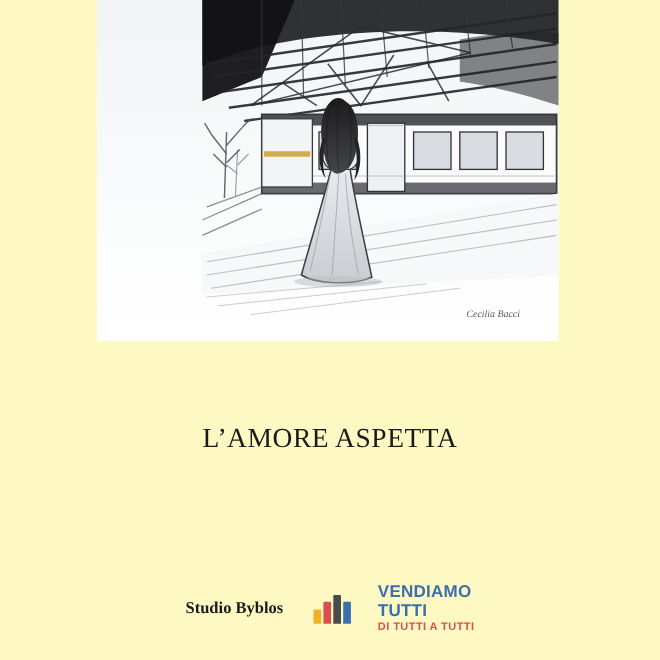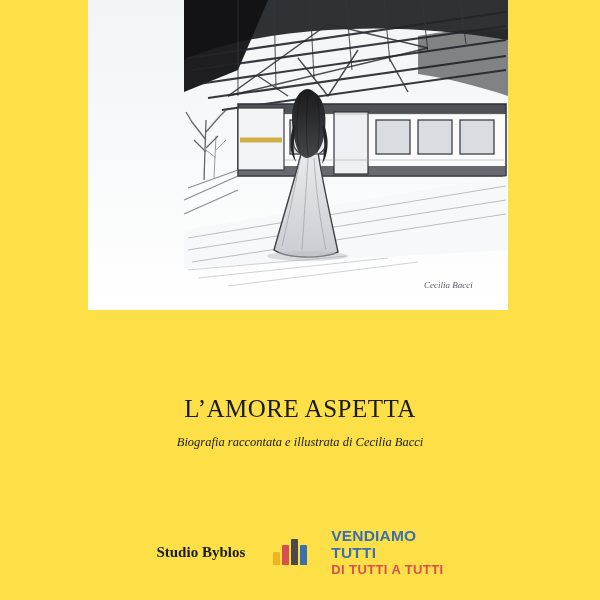--- a/index.html
+++ b/index.html
@@ -10,21 +10,21 @@
   body {
     width: 600px;
     height: 600px;
     font-family: "Liberation Serif", serif;
     overflow: hidden;
   }
   .page {
     position: relative;
     width: 600px;
     height: 600px;
-    background: #fde047;
+    background: #fef9c3;
     box-sizing: border-box;
   }
 
   
   .illustration {
     position: absolute;
     left: 88px;
     top: 0px;
     width: 420px;
     height: 310px;
@@ -33,21 +33,21 @@
   .illustration svg {
     display: block;
     width: 100%;
     height: 100%;
   }
 
   
   .title-block {
     position: absolute;
     left: 0;
-    top: 395px;
+    top: 385px;
     width: 600px;
     text-align: center;
   }
   .book-title {
     font-family: "Liberation Serif", serif;
     font-size: 25px;
     letter-spacing: 0.5px;
     color: #1a1a1a;
     margin: 0;
     font-weight: normal;
@@ -115,21 +115,21 @@
     font-family: "Liberation Sans", sans-serif;
     font-weight: bold;
     font-size: 15.5px;
     color: #3a6fb0;
     letter-spacing: 0.2px;
     margin-top: 1px;
   }
   .logo-line3 {
     font-family: "Liberation Sans", sans-serif;
     font-weight: bold;
-    font-size: 13px;
+    font-size: 10px;
     color: #d94f4f;
     letter-spacing: 0.4px;
     margin-top: 3px;
   }
 </style>
 </head>
 <body>
 
 <div class="page">
 
@@ -261,21 +261,20 @@
         <path d="M110,278 L300,258"></path>
         <path d="M140,286 L330,262"></path>
       </g>
 
       <text x="336" y="288" font-family="Liberation Serif, serif" font-size="9" font-style="italic" fill="#5a5d63">Cecilia Bacci</text>
     </svg>
   </div>
 
   <div class="title-block">
     <h1 class="book-title">L’AMORE ASPETTA</h1>
-    <p class="book-subtitle">Biografia raccontata e illustrata di Cecilia Bacci</p>
   </div>
 
   <div class="footer">
     <div class="publisher">Studio Byblos</div>
 
     <div class="logo">
       <div class="logo-mark">
         <span class="bar b1"></span>
         <span class="bar b2"></span>
         <span class="bar b3"></span>

